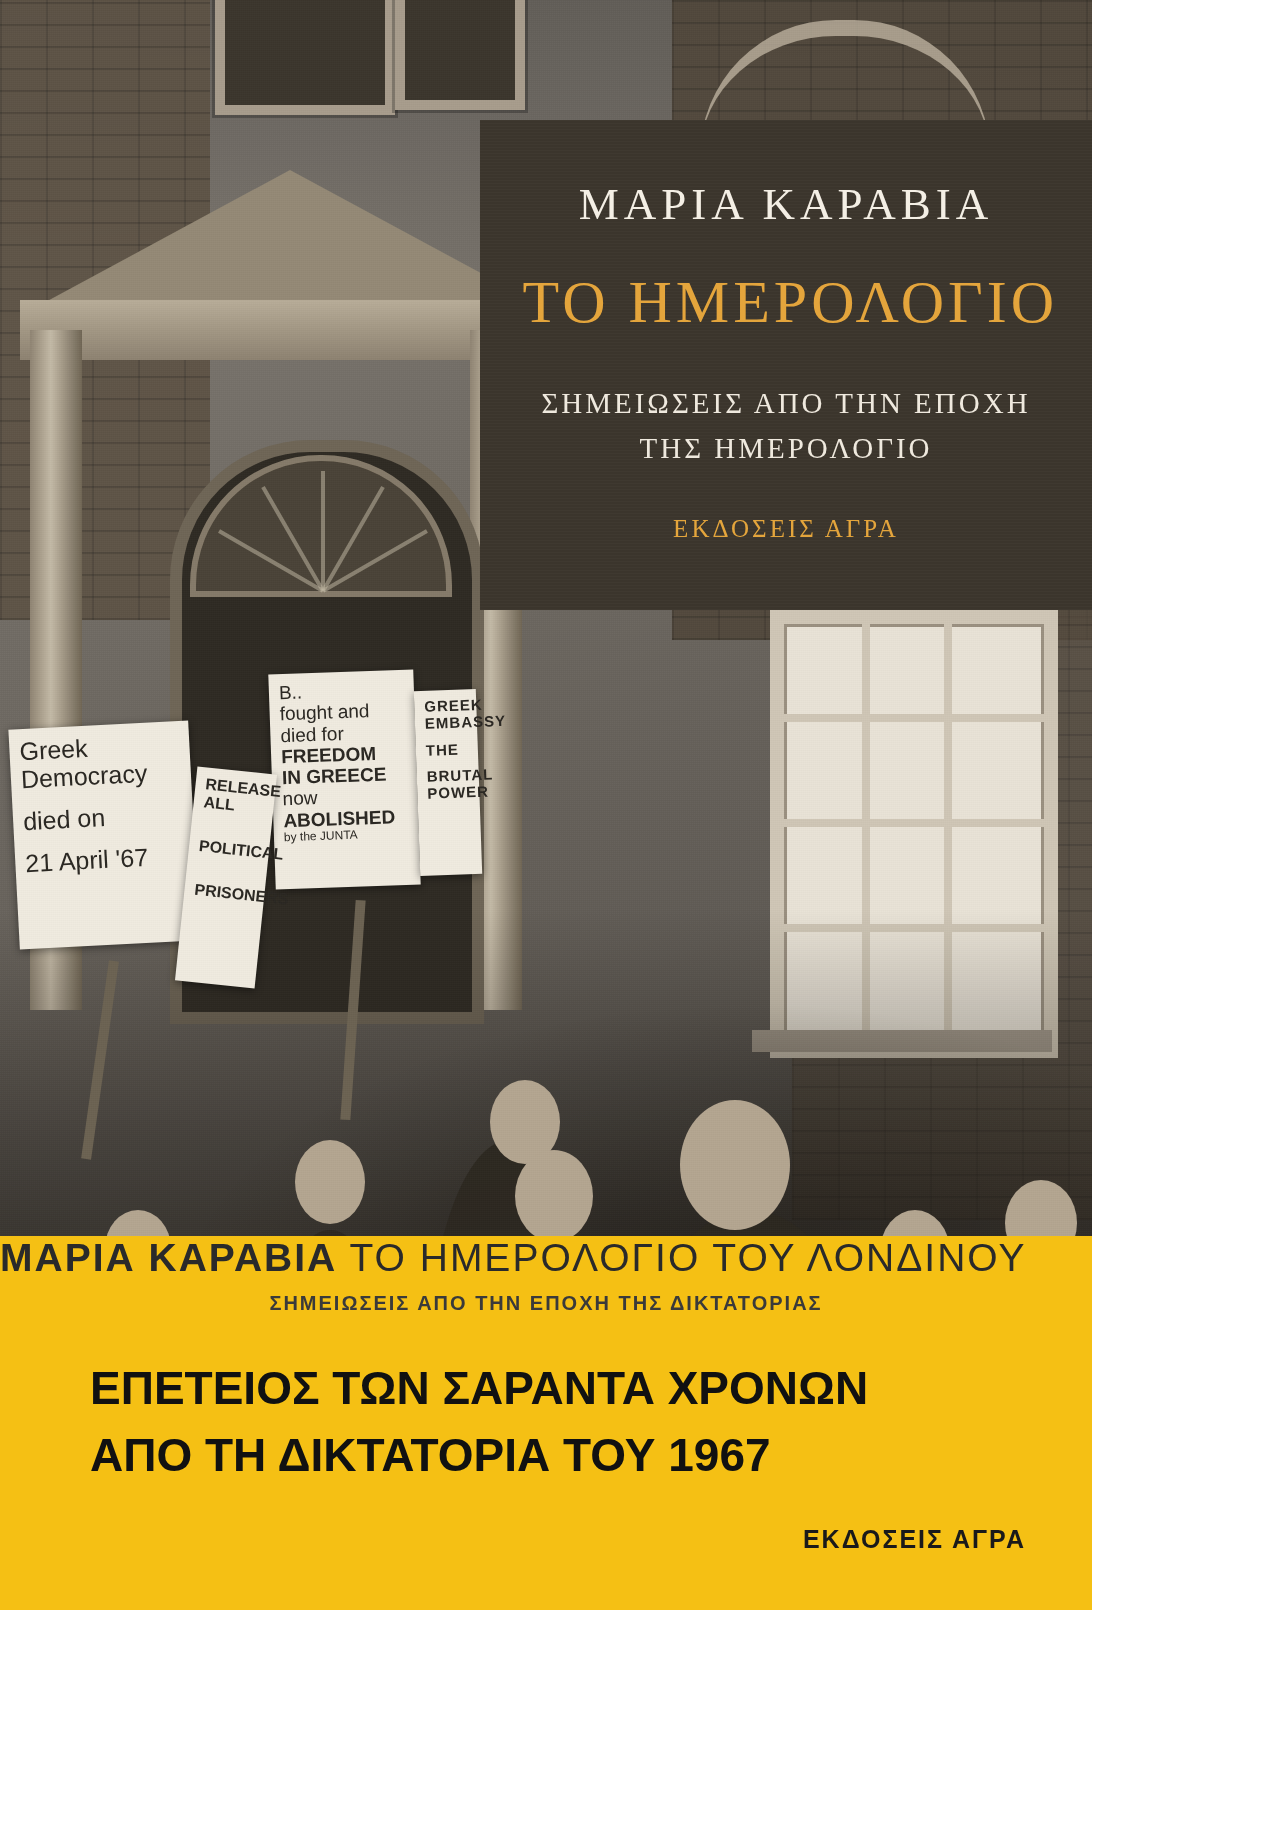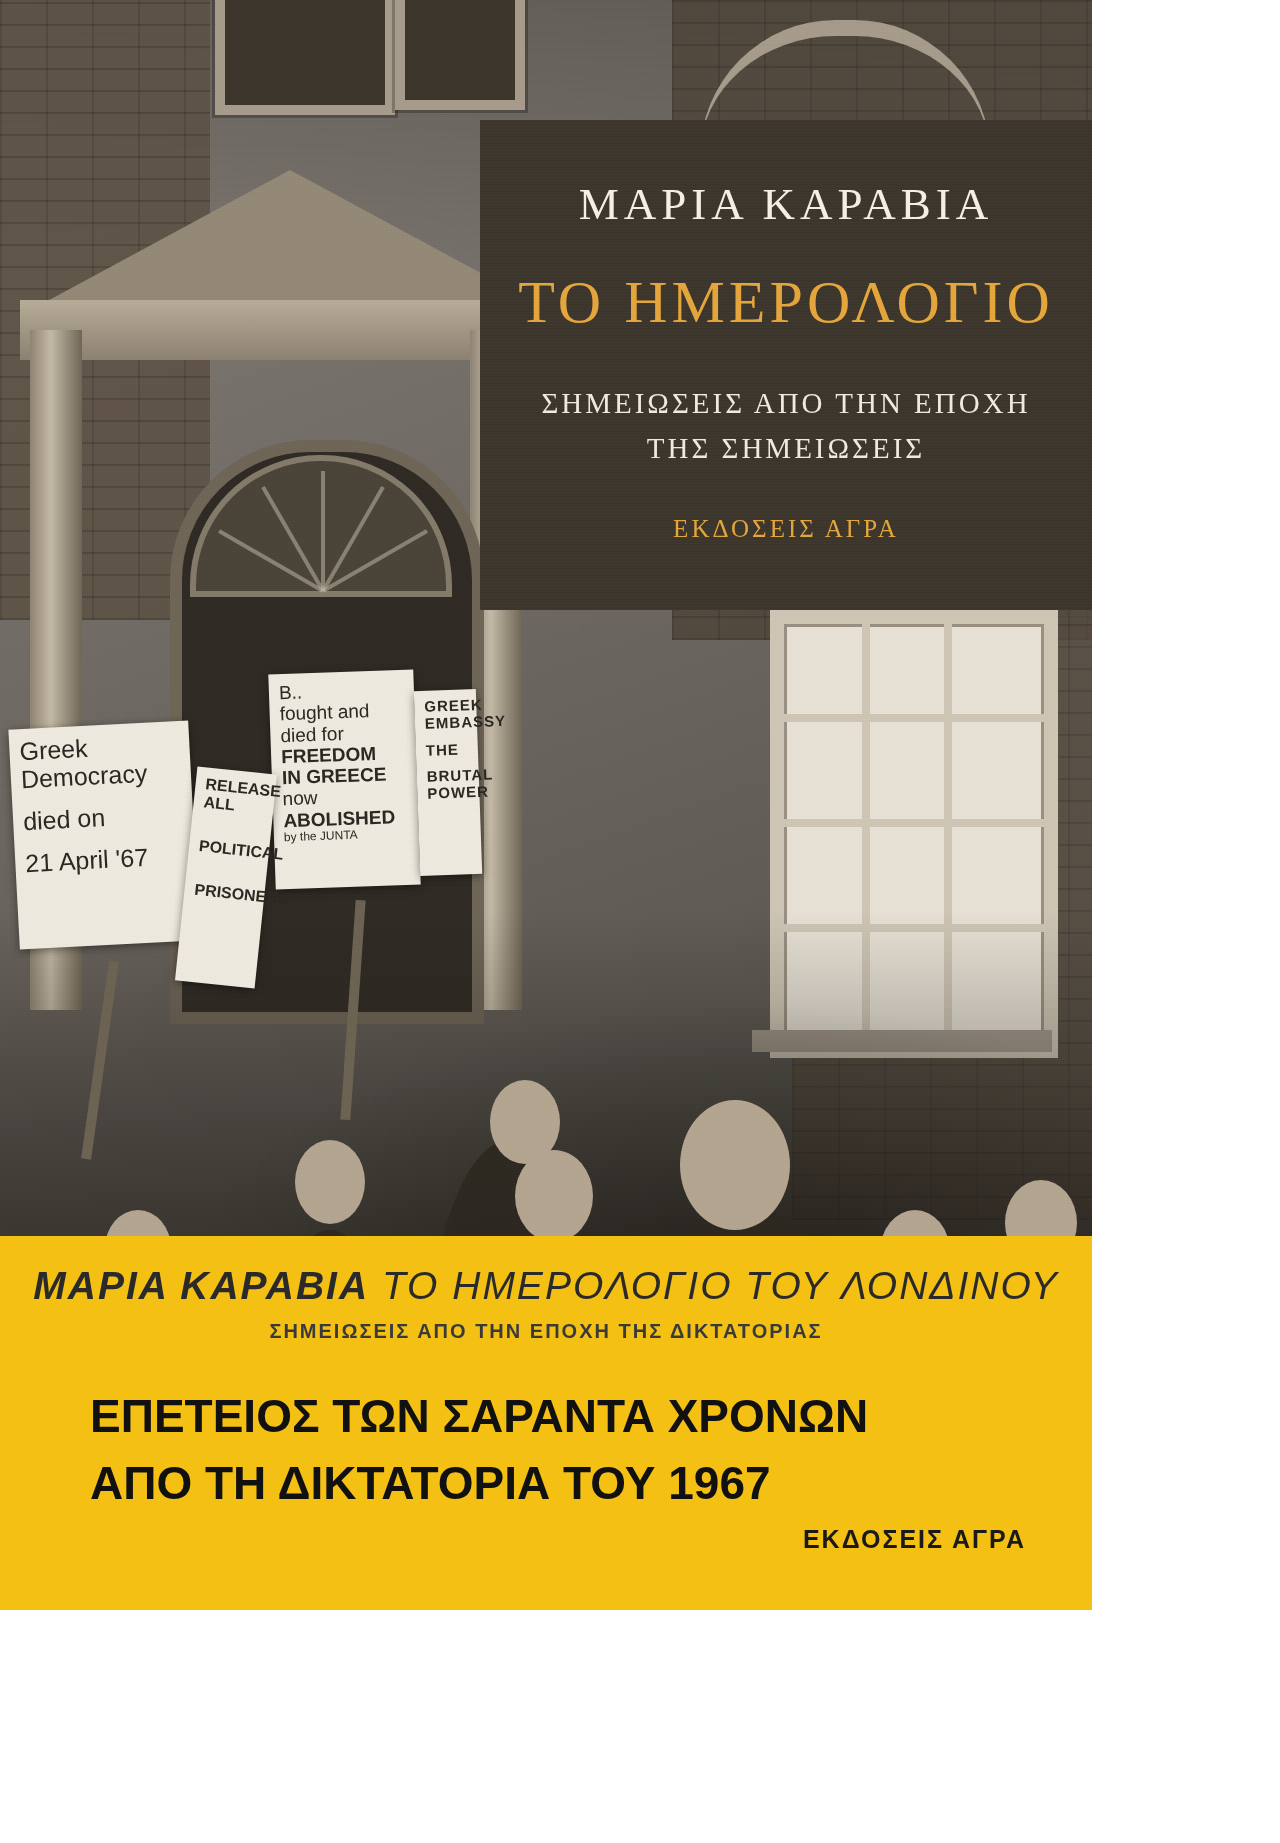--- a/index.html
+++ b/index.html
@@ -198,20 +198,21 @@
     font-family: "Liberation Serif", serif;
     margin-top: 24px;
   }
   .title-main {
     margin-top: 36px;
     font-family: "Liberation Serif", serif;
     color: #e4a53c;
     font-size: 60px;
     letter-spacing: 4px;
     line-height: 1.22;
+    text-align: right;
   }
   .subtitle {
     margin-top: 42px;
     font-family: "Liberation Serif", serif;
     color: #efe9de;
     font-size: 29px;
     letter-spacing: 3px;
     line-height: 1.55;
   }
   .publisher-top {
@@ -224,26 +225,23 @@
 
   
   .band {
     position: absolute;
     left: 0; top: 1236px;
     width: 1092px; height: 374px;
     background: #f5c014;
     box-sizing: border-box;
   }
   .band-line1 {
-    text-align: center;
-    padding-top: 28px;
     font-size: 39px;
     letter-spacing: 2px;
     color: #2a2a2a;
-    font-style: italic;
   }
   .band-line1 .bl-author { font-weight: bold; }
   .band-line1 .bl-title  { font-weight: normal; }
   .band-line2 {
     text-align: center;
     margin-top: 12px;
     font-size: 20px;
     letter-spacing: 2px;
     color: #3a3a3a;
     font-weight: bold;
@@ -376,21 +374,21 @@
 
   <div class="grain"></div>
 
   <div class="title-panel">
     <div class="author">ΜΑΡΙΑ ΚΑΡΑΒΙΑ</div>
     <div class="title-main">
       <div>ΤΟ ΗΜΕΡΟΛΟΓΙΟ</div>
     </div>
     <div class="subtitle">
       <div>ΣΗΜΕΙΩΣΕΙΣ ΑΠΟ ΤΗΝ ΕΠΟΧΗ</div>
-      <div>ΤΗΣ ΣΗΜΕΙΩΣΕΙΣ</div>
+      <div>ΤΗΣ ΗΜΕΡΟΛΟΓΙΟ</div>
     </div>
     <div class="publisher-top">ΕΚΔΟΣΕΙΣ ΑΓΡΑ</div>
   </div>
 
   <div class="band">
     <div class="band-line1">
       <span class="bl-author">ΜΑΡΙΑ ΚΑΡΑΒΙΑ</span>
       <span class="bl-title">ΤΟ ΗΜΕΡΟΛΟΓΙΟ ΤΟΥ ΛΟΝΔΙΝΟΥ</span>
     </div>
     <div class="band-line2">ΣΗΜΕΙΩΣΕΙΣ ΑΠΟ ΤΗΝ ΕΠΟΧΗ ΤΗΣ ΔΙΚΤΑΤΟΡΙΑΣ</div>

